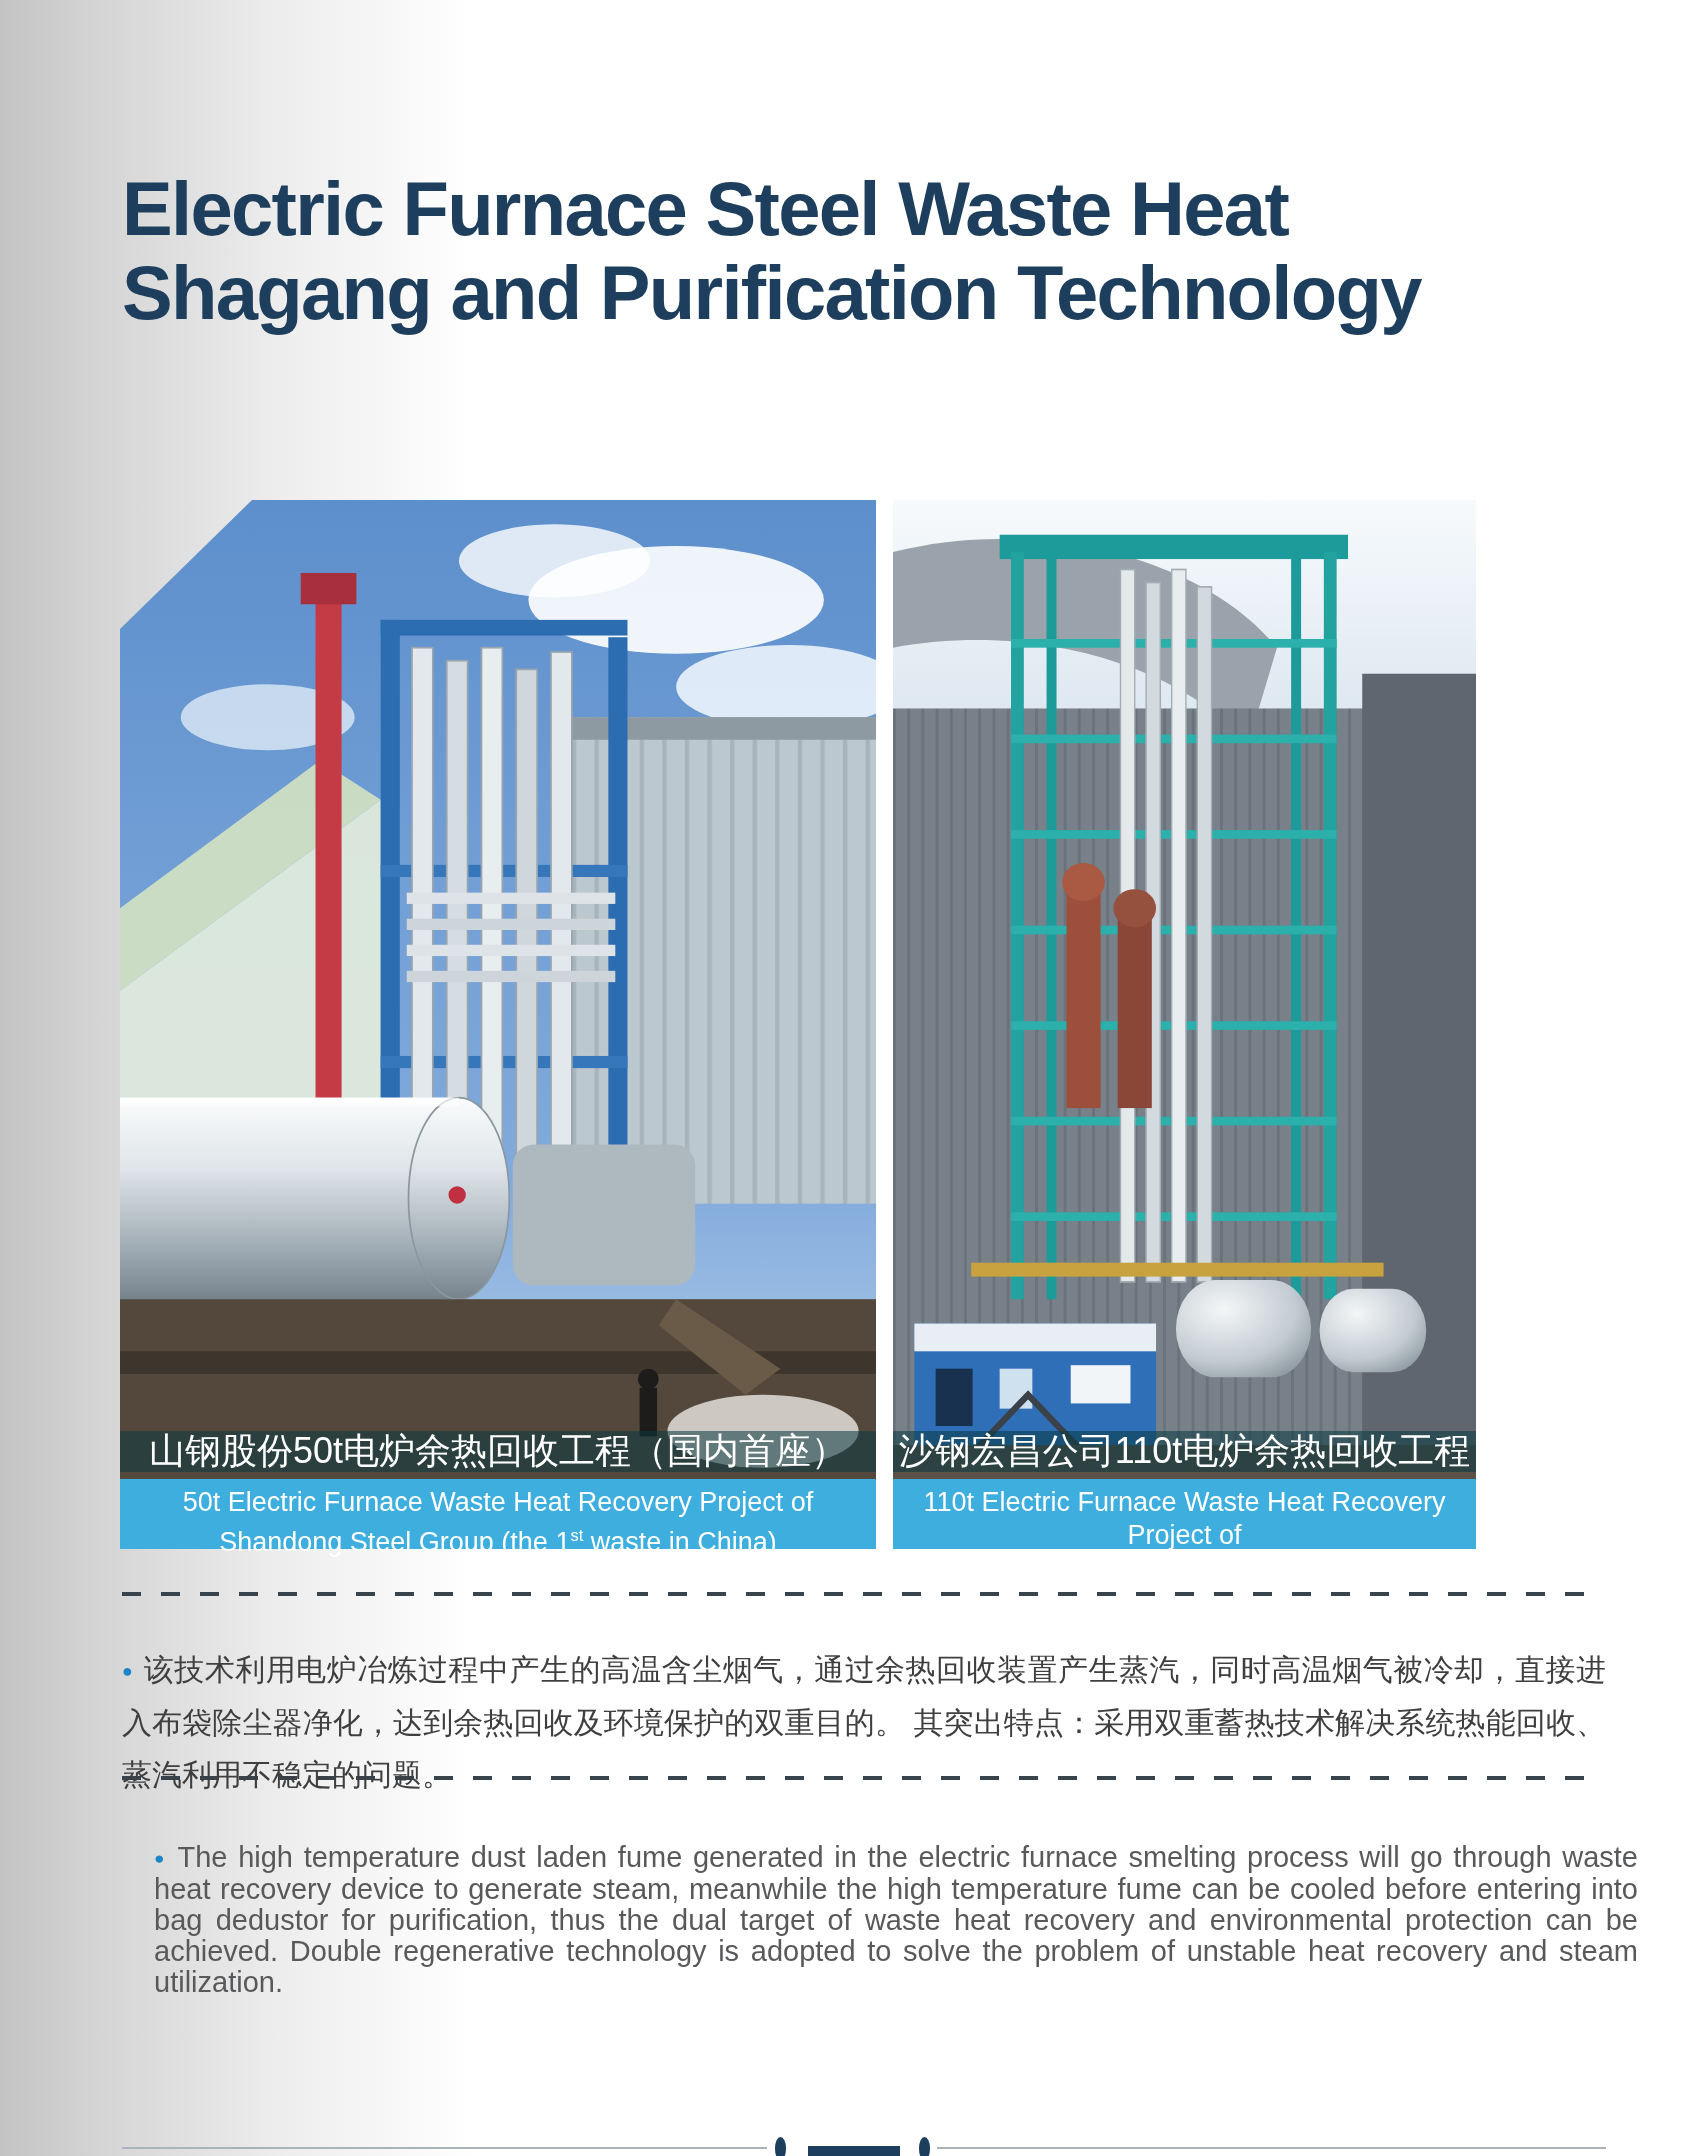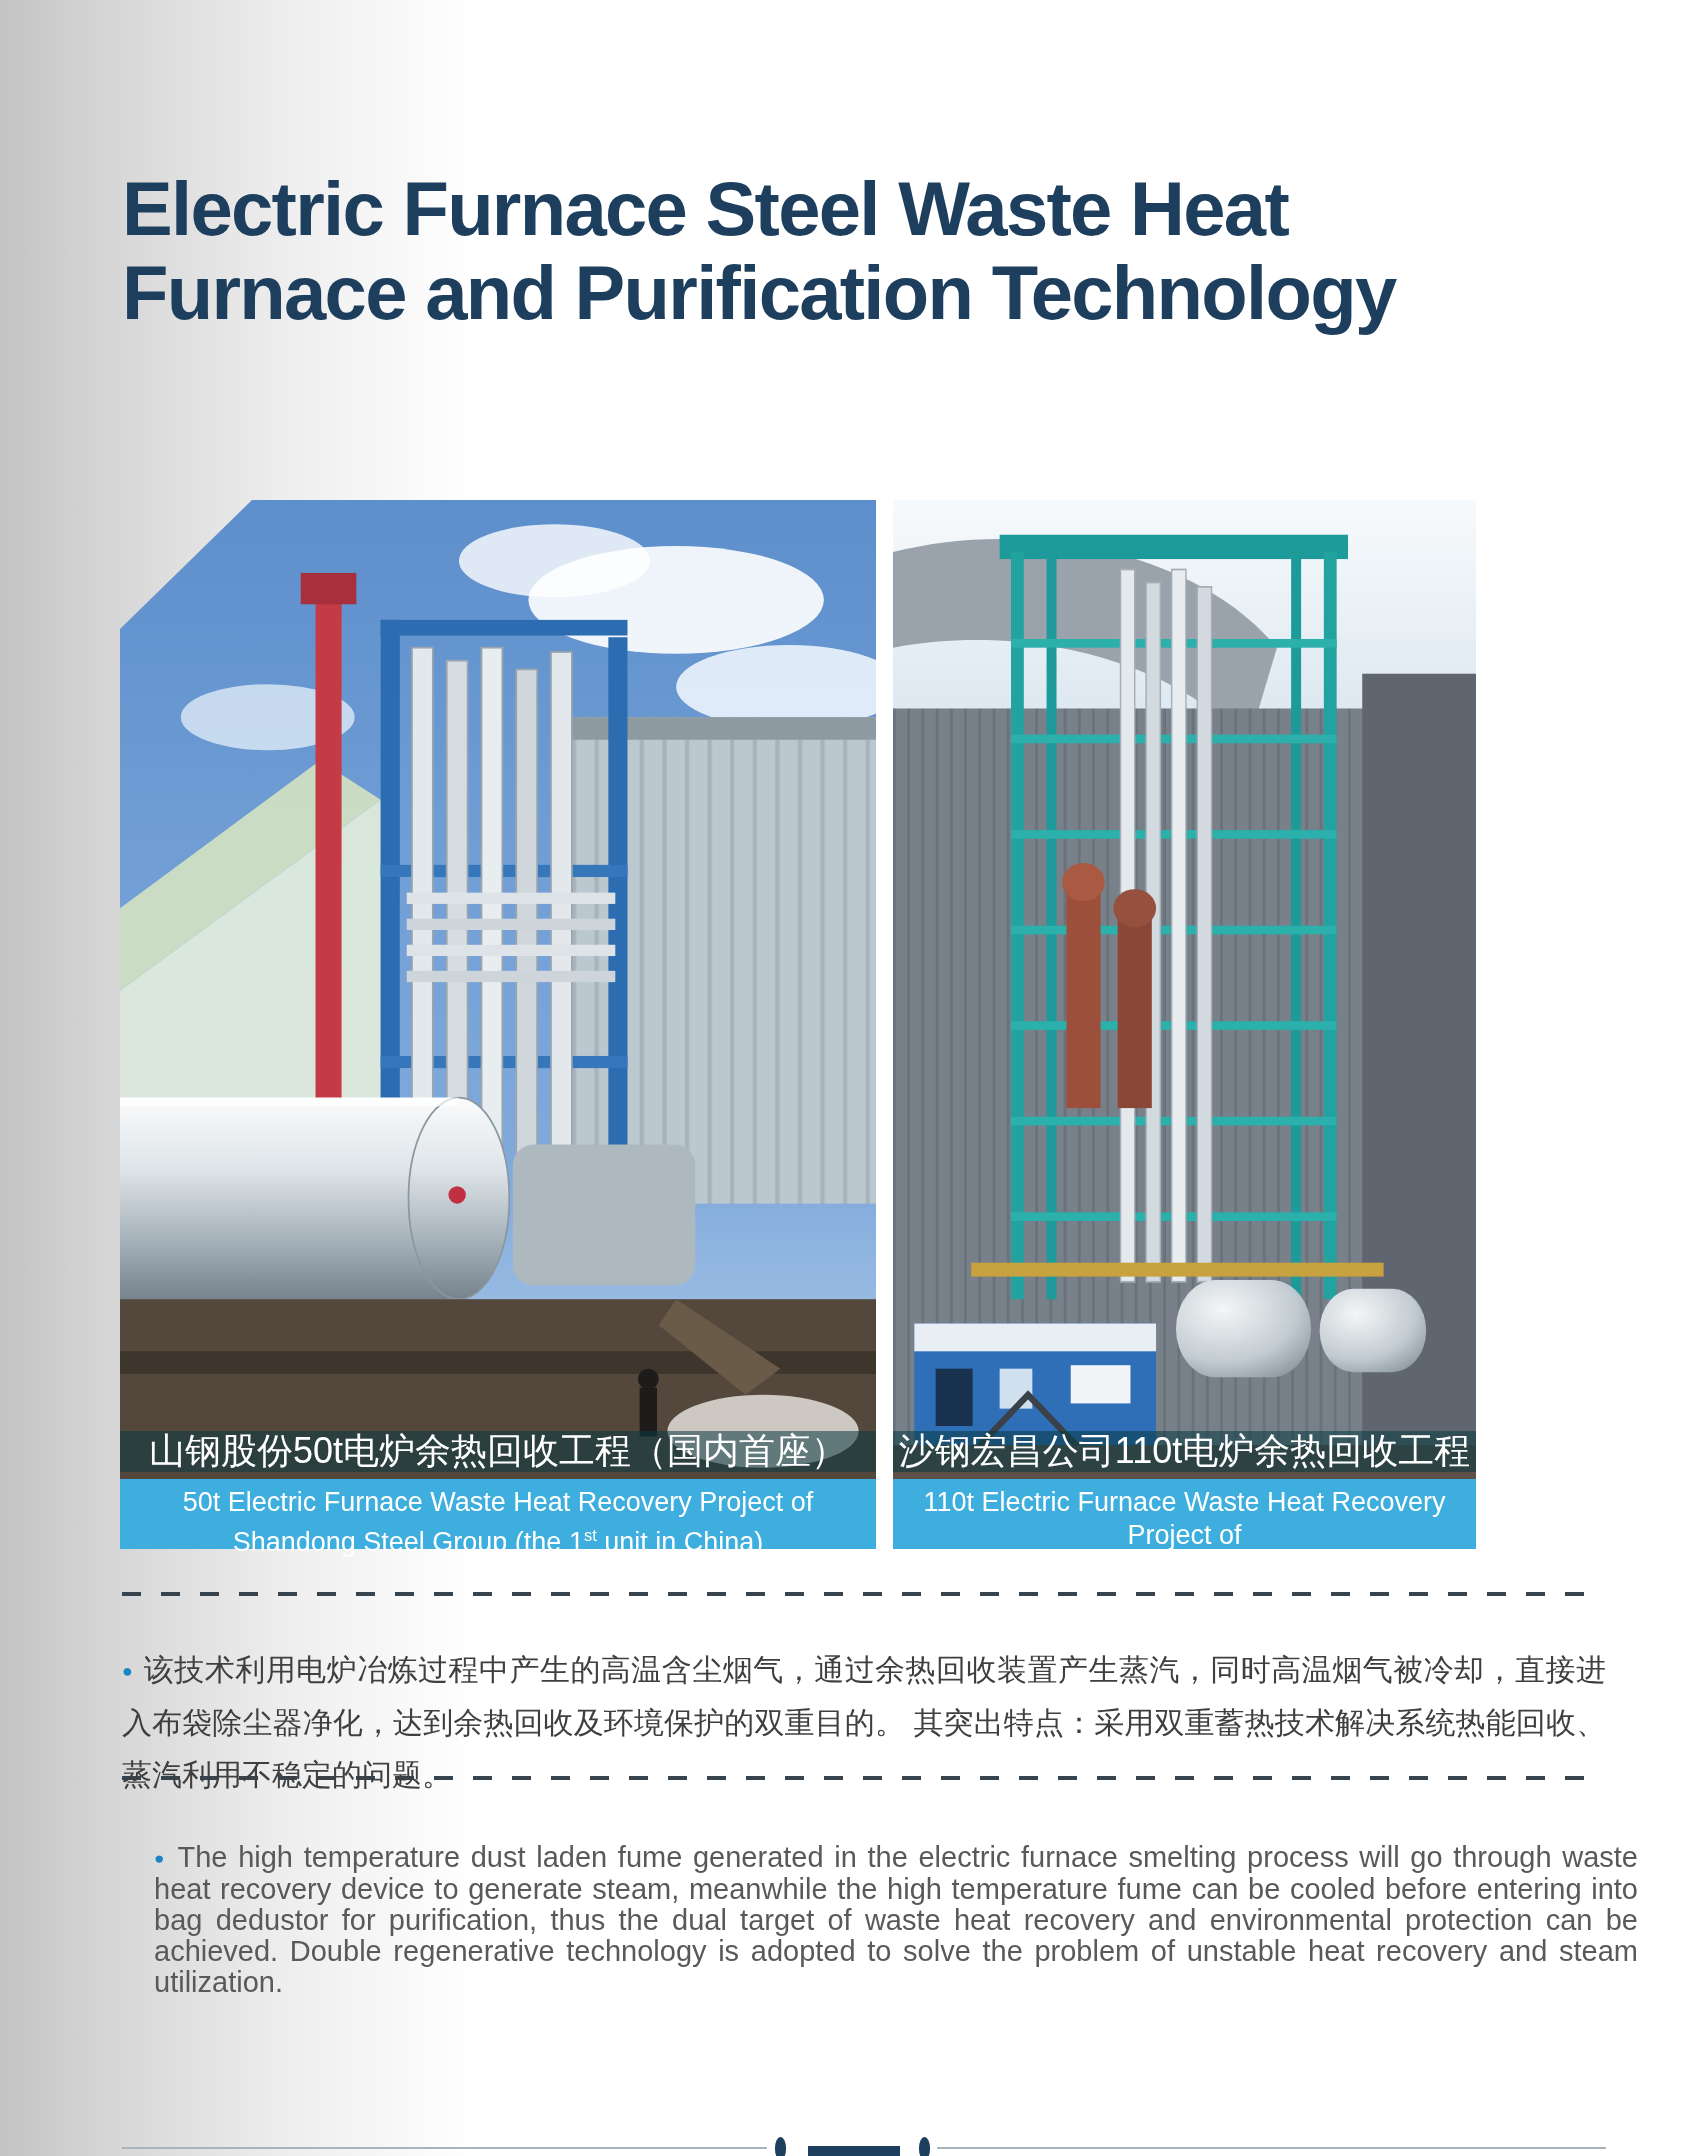--- a/index.html
+++ b/index.html
@@ -58,21 +58,21 @@
     background:#1d3e5c; border-radius:50%;
   }
   .dot-l { left:775px; } .dot-r { left:919px; }
   .footer-bar { position:absolute; left:808px; top:2146px; width:92px; height:10.4px; background:#1d3e5c; }
 </style>
 </head>
 <body>
 
 <div class="page">
 
-  <h1 class="title-en"><span>Electric Furnace Steel Waste Heat</span><br><span>Furnace and Purification</span>
+  <h1 class="title-en"><span>Electric Furnace Steel Waste Heat</span><br><span>Shagang and Purification</span>
     <span class="light">Technology</span>
   </h1>
 
   <figure class="fig fig-left">
     <div class="photo">
       <svg viewBox="0 0 870 1127" preserveAspectRatio="none">
         <defs>
           <linearGradient id="skyL" x1="0" y1="0" x2="0" y2="1">
             <stop offset="0" stop-color="#5d8fcc"></stop>
               <stop offset="0.7" stop-color="#82abdc"></stop>
@@ -127,21 +127,21 @@
         <rect x="0" y="980" width="870" height="26" fill="#3e352c"></rect>
         <polygon points="640,920 760,1000 720,1030 620,950" fill="#6a5a48"></polygon>
         <rect x="598" y="1022" width="20" height="56" fill="#1e1c1a"></rect>
         <circle cx="608" cy="1012" r="12" fill="#1e1c1a"></circle>
         <ellipse cx="740" cy="1072" rx="110" ry="42" fill="#ece9e4" opacity="0.8"></ellipse>
       </svg>
       <div class="cn-caption">山钢股份50t电炉余热回收工程（国内首座）</div>
     </div>
     <figcaption class="blue-bar">
       <div>50t Electric Furnace Waste Heat Recovery Project of</div>
-      <div><span>Shandong Steel Group (the 1</span><sup>st</sup><span> unit in China)</span></div>
+      <div><span>Shandong Steel Group (the 1</span><sup>st</sup><span> waste in China)</span></div>
     </figcaption>
   </figure>
 
   <figure class="fig fig-right">
     <div class="photo">
       <svg viewBox="0 0 820 1127" preserveAspectRatio="none">
         <defs>
           <linearGradient id="skyR" x1="0" y1="0" x2="0" y2="1">
             <stop offset="0" stop-color="#f7fafc"></stop>
               <stop offset="1" stop-color="#d8e4ee"></stop>

